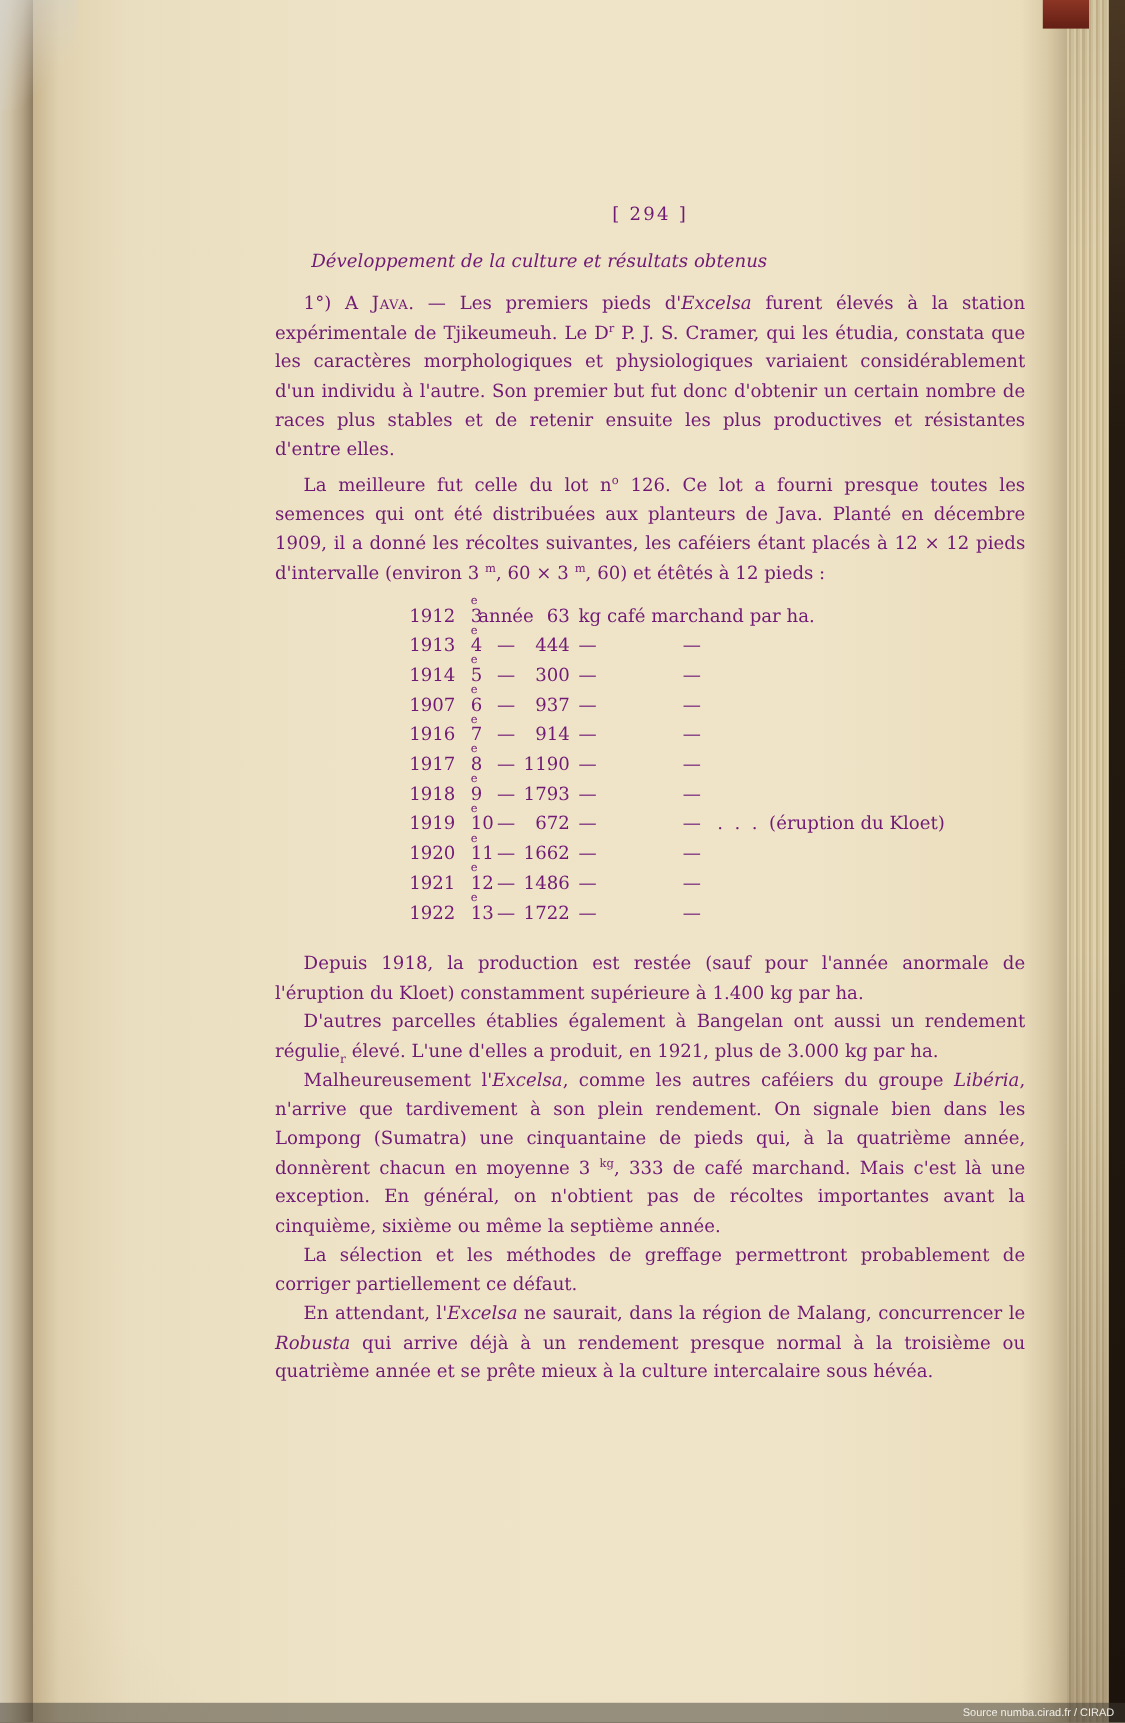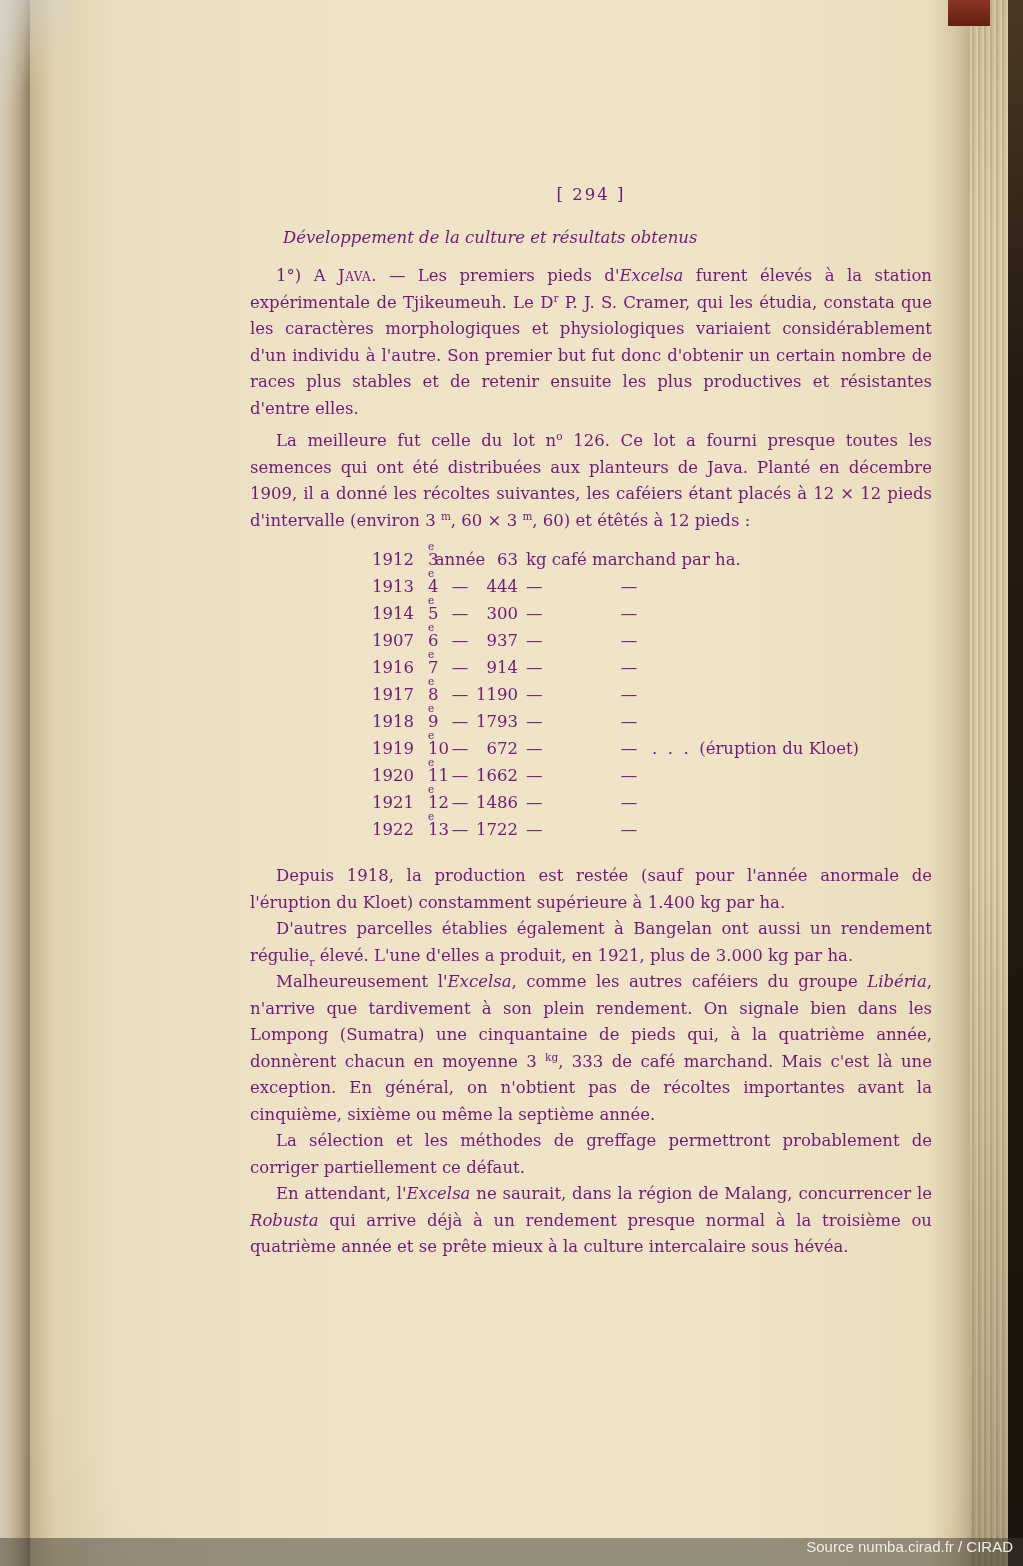--- a/index.html
+++ b/index.html
@@ -67,25 +67,25 @@
   .ty{left:16px;width:46px;}
   .to{left:46px;width:26px;text-align:right;}
   .ta{left:76px;width:56px;text-align:center;}
   .tv{left:116px;width:46px;text-align:right;}
   .tu{left:170px;white-space:nowrap;}
   .td1{left:170px;width:26px;text-align:left;}
   .tm{left:256px;width:34px;text-align:center;}
   .tn{left:296px;white-space:pre;}
   
   .watermark{
-    position:absolute;left:0;right:0;bottom:0;height:28px;z-index:10;
+    position:absolute;left:0;right:0;bottom:0;height:18px;z-index:10;
     background:rgba(62,57,49,.5);
-    display:flex;align-items:flex-start;justify-content:flex-end;
+    display:flex;align-items:center;justify-content:flex-end;
     padding-right:10px;box-sizing:border-box;
-    color:#efede7;font-family:"Liberation Sans","DejaVu Sans",sans-serif;font-size:15px;
+    color:#efede7;font-family:"Liberation Sans","DejaVu Sans",sans-serif;font-size:10px;
   }
 </style>
 </head>
 <body>
 
 <div class="scan">
   <div class="paper"></div>
   <div class="gutter"></div>
   <div class="corner"></div>
   <div class="right-fold"></div>

